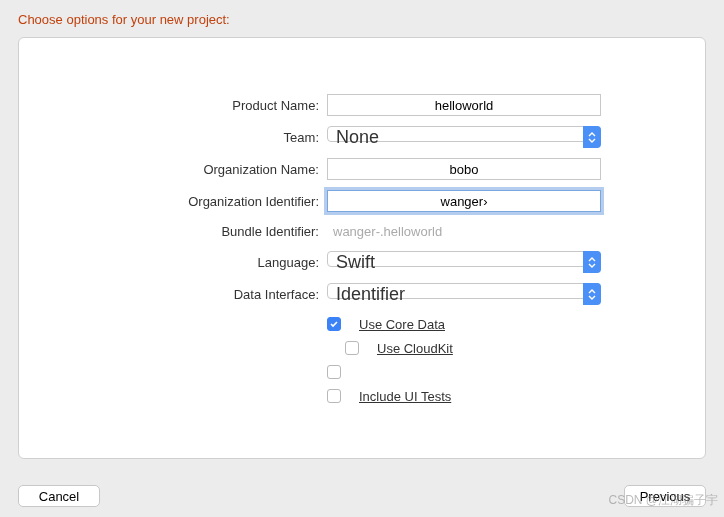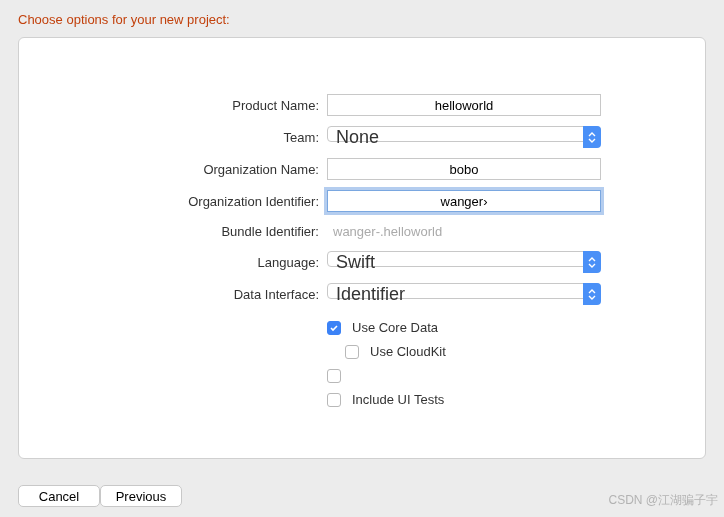--- a/index.html
+++ b/index.html
@@ -91,23 +91,24 @@
     .select-arrows svg {
       display: block;
     }
     .readonly-value {
       color: #aaa;
       font-size: 13px;
       padding: 2px 6px;
     }
     .checkbox-row {
       display: flex;
-      align-items: flex-end;
-      gap: 11px;
+      align-items: flex-start;
+      gap: 18px;
       height: 18px;
+      text-decoration: underline;
     }
     .checkbox-group {
       display: flex;
       flex-direction: column;
       gap: 6px;
       padding-top: 2px;
     }
     .checkbox {
       width: 14px;
       height: 14px;
@@ -131,21 +132,23 @@
     }
     .indent {
       margin-left: 18px;
     }
     .footer {
       position: absolute;
       bottom: 10px;
       left: 18px;
       right: 18px;
       display: flex;
-      align-items: center;
+      justify-content: space-between;
+      align-items: center;
+      gap: 40px;
     }
     .footer-right {
       display: flex;
       gap: 12px;
     }
     .btn {
       height: 22px;
       min-width: 82px;
       border: 1px solid #c8c8c8;
       border-radius: 5px;

